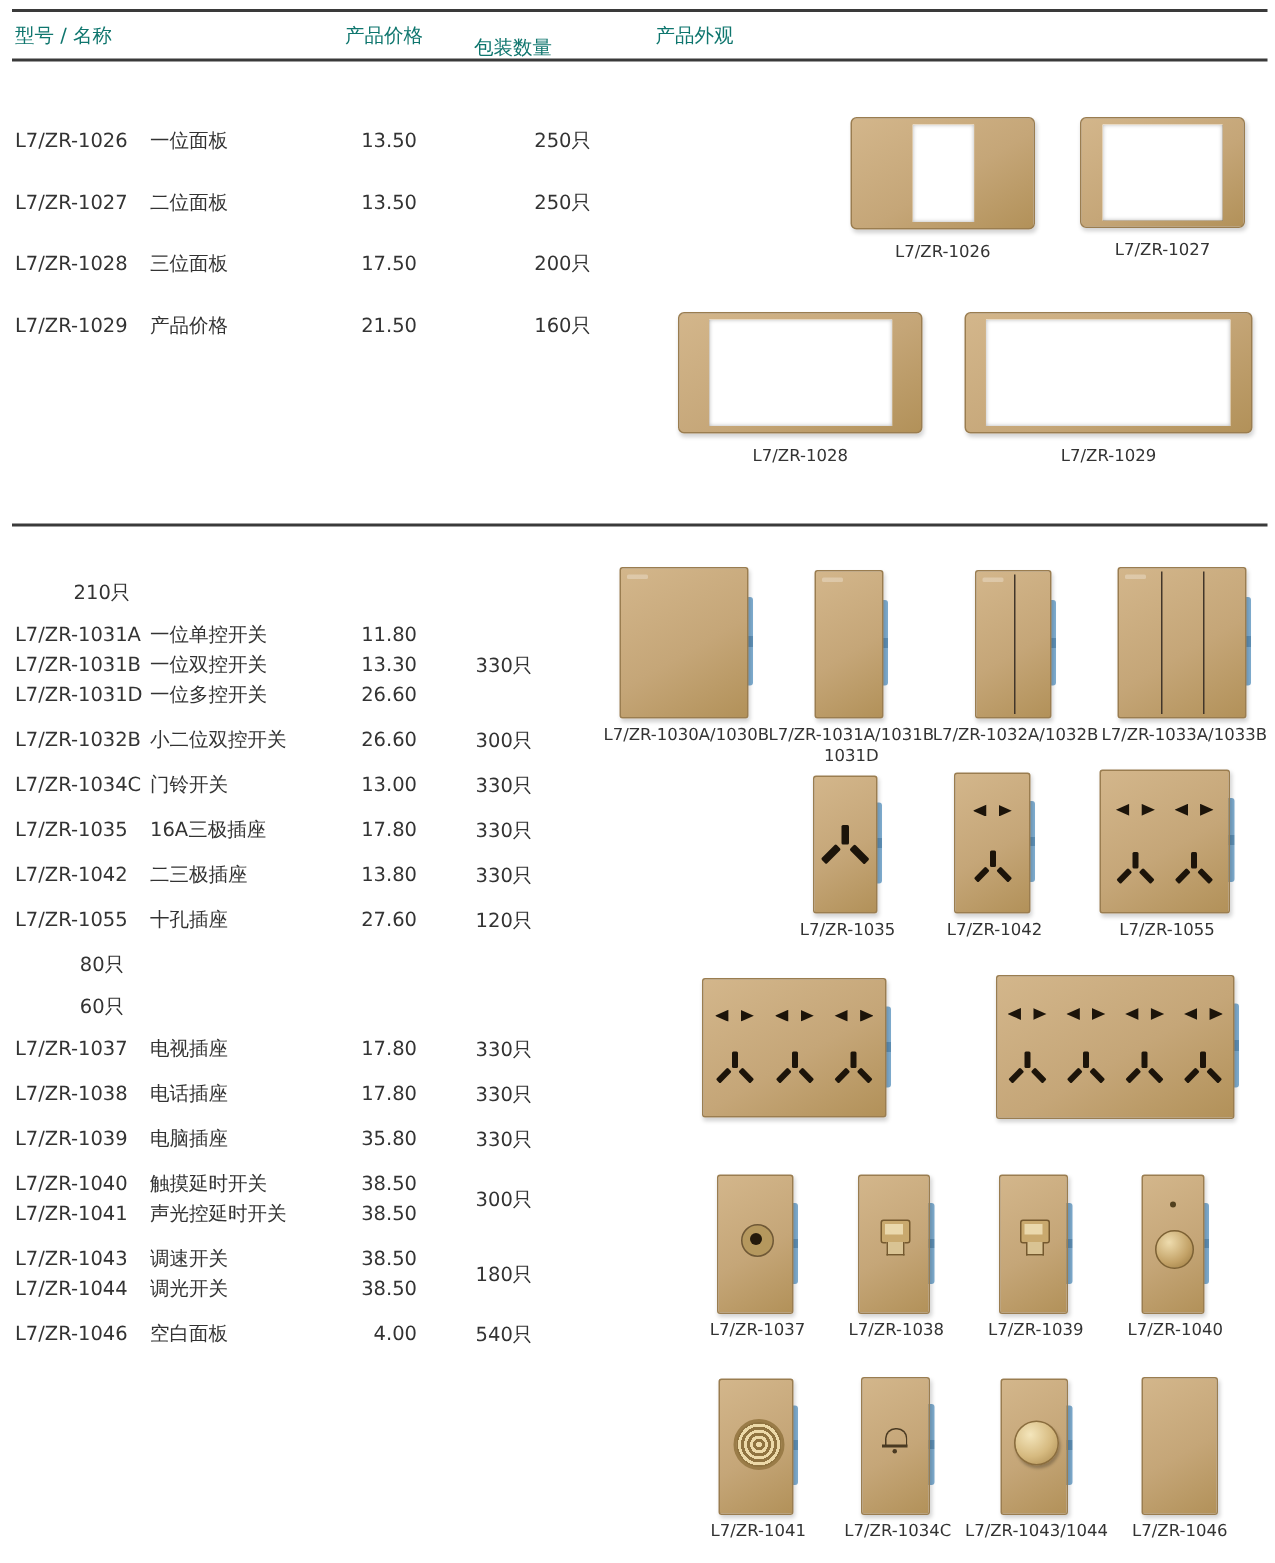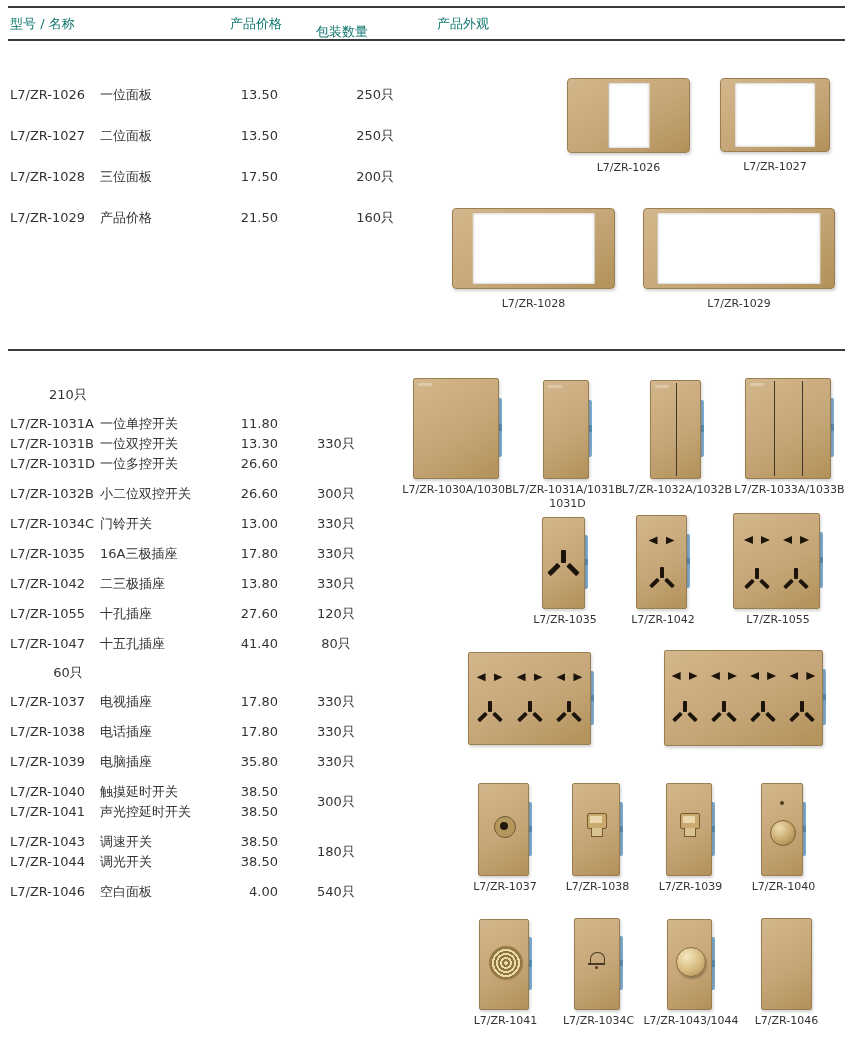--- a/index.html
+++ b/index.html
@@ -143,27 +143,20 @@
         <div class="g-rows">
           <div class="s2-row">
             <div class="c-model">L7/ZR-1055</div>
             <div class="c-name">十孔插座</div>
             <div class="c-price">27.60</div>
           </div>
         </div>
         <div class="g-qty">120只</div>
       </div>
       <div class="group">
-        <div class="g-rows">
-          <div class="s2-row">
-            <div class="c-model">L7/ZR-1047</div>
-            <div class="c-name">十五孔插座</div>
-            <div class="c-price">41.40</div>
-          </div>
-        </div>
         <div class="g-qty">80只</div>
       </div>
       <div class="group">
         <div class="g-qty">60只</div>
       </div>
       <div class="group">
         <div class="g-rows">
           <div class="s2-row">
             <div class="c-model">L7/ZR-1037</div>
             <div class="c-name">电视插座</div>

